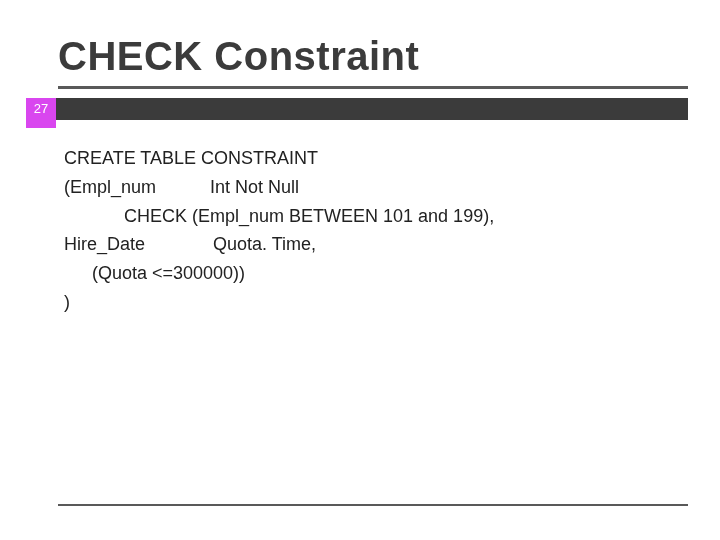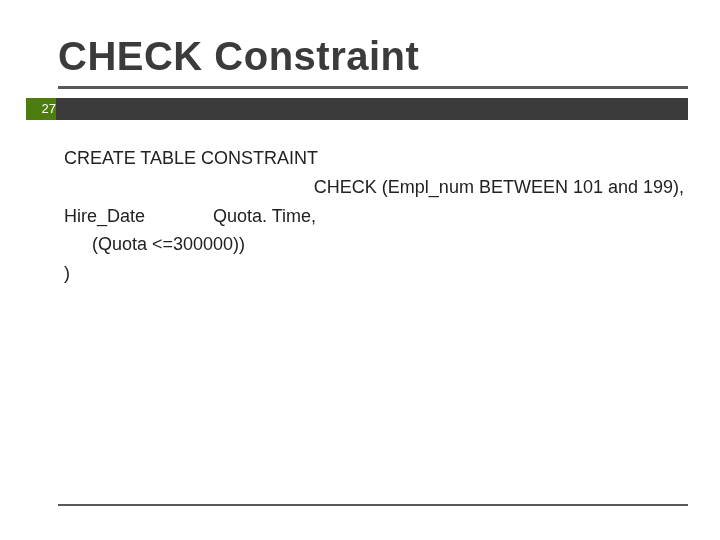--- a/index.html
+++ b/index.html
@@ -20,46 +20,46 @@
     top: 70px;
     width: 630px;
     height: 3px;
     background: #595959;
   }
   .pagebox {
     position: absolute;
     left: 10px;
     top: 82px;
     width: 30px;
-    height: 22px;
-    background: #4d7c0f;
+    height: 30px;
+    background: #d946ef;
     color: #fff;
     font-size: 13px;
     line-height: 22px;
-    text-align: right;
+    text-align: center;
   }
   .bar {
     position: absolute;
     left: 40px;
     top: 82px;
     width: 632px;
     height: 22px;
     background: #3b3b3b;
   }
   .body {
     position: absolute;
     left: 48px;
     top: 128px;
     width: 620px;
     font-size: 18px;
     line-height: 1.6;
     color: #222;
   }
   .body p { margin: 0; }
-  .ind1 { padding-left: 60px; text-align: right; }
+  .ind1 { padding-left: 60px; }
   .ind2 { padding-left: 28px; }
   .footer-line {
     position: absolute;
     left: 42px;
     bottom: 42px;
     width: 630px;
     height: 2px;
     background: #595959;
   }
 </style>
@@ -67,20 +67,21 @@
 <body>
 
 <div class="slide">
   <div class="title">CHECK Constraint</div>
   <div class="title-underline"></div>
   <div class="pagebox">27</div>
   <div class="bar"></div>
 
   <div class="body">
     <p>CREATE TABLE CONSTRAINT</p>
+    <p>(Empl_num   Int Not Null</p>
     <p class="ind1">CHECK (Empl_num BETWEEN 101 and 199),</p>
     <p>Hire_Date     Quota. Time,</p>
     <p class="ind2">(Quota &lt;=300000))</p>
     <p>)</p>
   </div>
 
   <div class="footer-line"></div>
 </div>
 
 </body></html>

